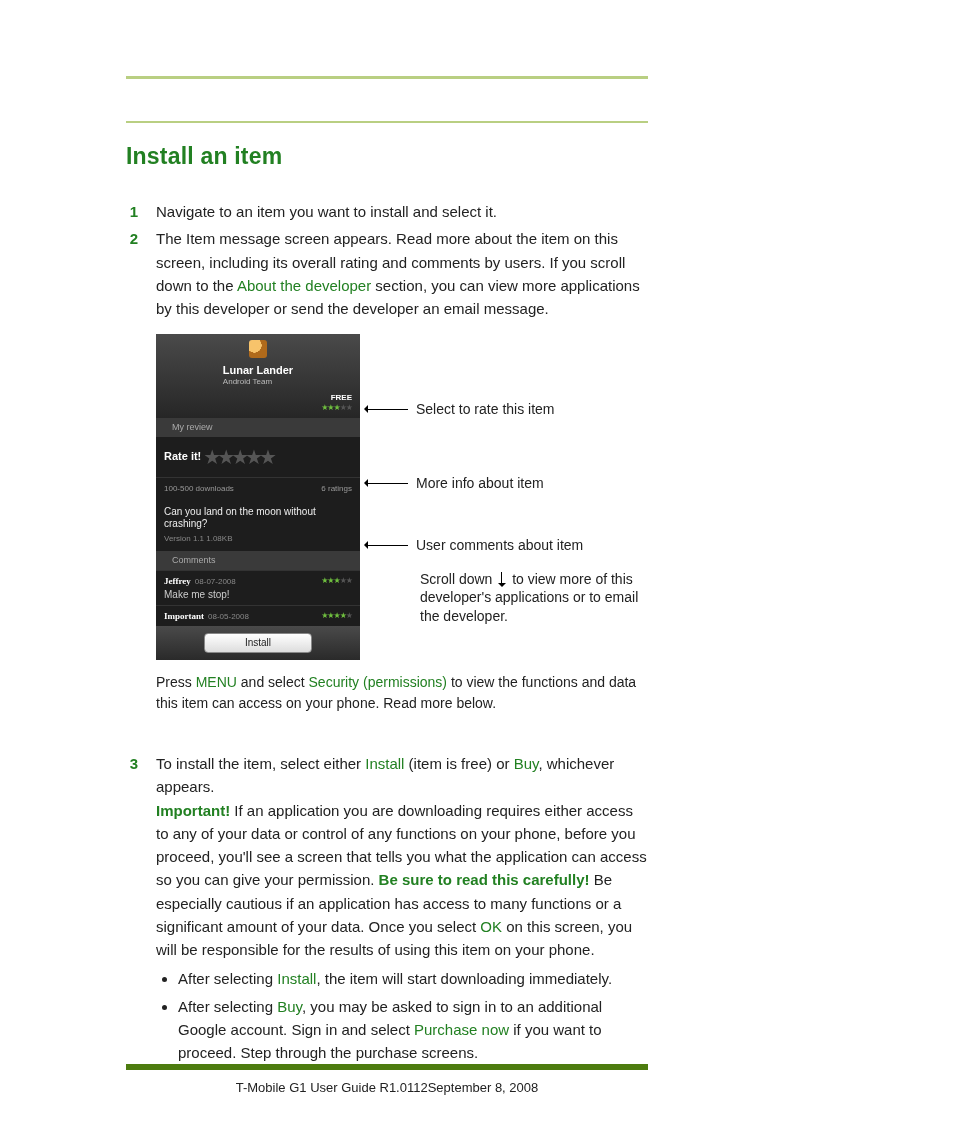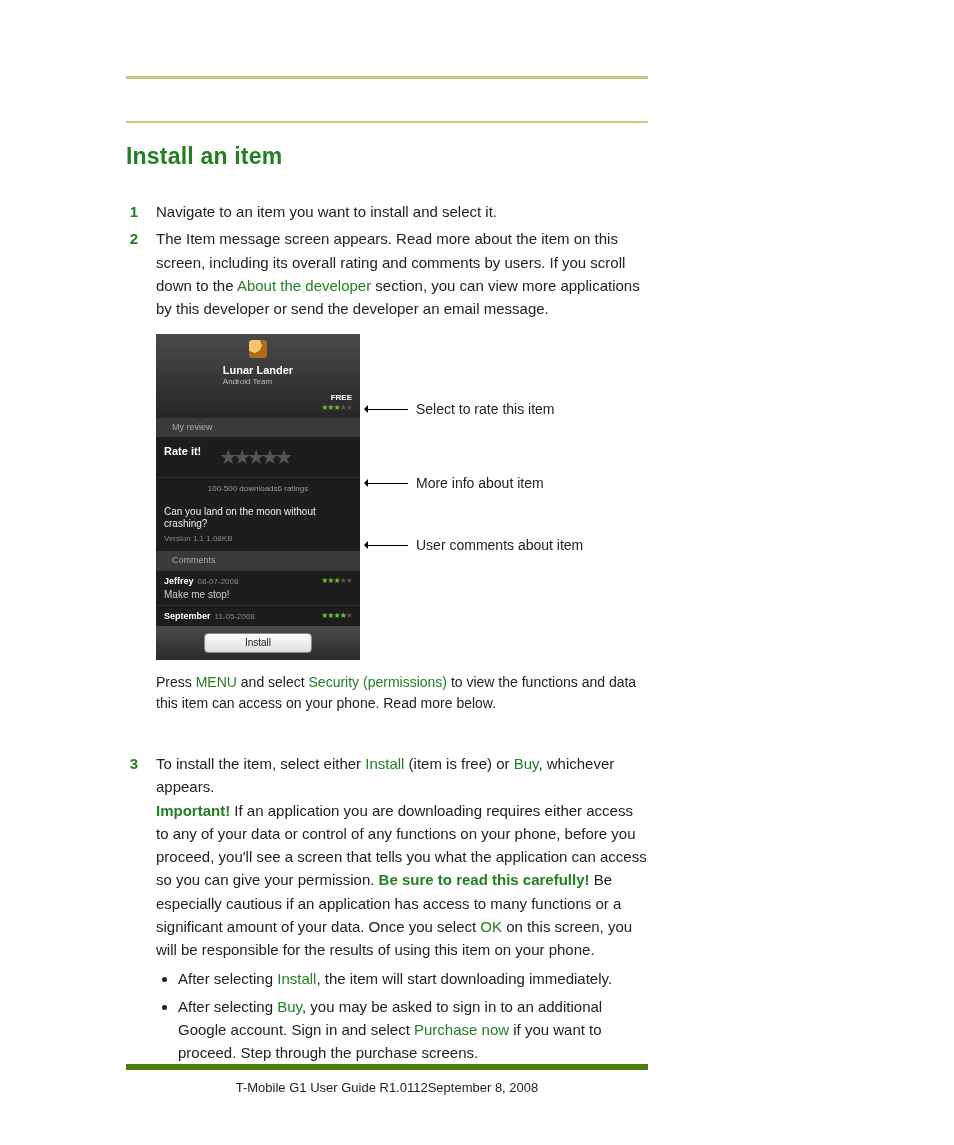--- a/index.html
+++ b/index.html
@@ -88,39 +88,39 @@
     margin-left: auto;
     color: #fff; font-size: 8px; font-weight: bold;
   }
   .stars-small {
     color: #6fbf3f; font-size: 8px; letter-spacing: -1px;
   }
   .phone-sec-label {
     background: #3a3a3a; color: #aaa; padding: 4px 16px; font-size: 9px;
   }
   .rate-row {
-    background: #1d1d1d; padding: 8px; display: flex; align-items: flex-start; gap: 18px;
+    background: #1d1d1d; padding: 8px; display: flex; align-items: center; gap: 2px;
   }
   .rate-label { font-weight: bold; color: #fff; font-size: 11px; }
   .big-stars { color: #555; font-size: 20px; letter-spacing: -4px; }
   .info-row {
     background: #1d1d1d; padding: 6px 8px;
-    display:flex; justify-content: center; color:#999; font-size:8px;
+    display:flex; justify-content: space-between; color:#999; font-size:8px;
     border-top:1px solid #333;
   }
   .desc-row {
     background: #1d1d1d; padding: 6px 8px 8px 8px;
   }
   .desc-main { color:#eee; font-size:10px; }
   .desc-meta { color:#888; font-size:8px; margin-top:4px;}
   .comment-row {
     background:#1d1d1d; padding:4px 8px; border-top:1px solid #333;
   }
   .c-top { display:flex; justify-content:space-between; align-items:center;}
-  .c-name { color:#fff; font-weight:bold; font-size:9px;}
+  .c-name { color:#fff; font-weight:bold; font-size:9px;font-family:Liberation Serif, serif;}
   .c-date { color:#888; font-size:8px; margin-left:4px; font-weight:normal;}
   .c-text { color:#ccc; font-size:10px; margin-top:2px;}
   .install-bar {
     background: linear-gradient(#4a4a4a,#2a2a2a);
     padding:7px; text-align:center;
   }
   .install-btn {
     background: linear-gradient(#fff,#ddd);
     color:#222; border:1px solid #888; border-radius:4px;
     display:inline-block; padding:3px 40px; font-size:10px;
@@ -229,41 +229,46 @@
           <div class="phone-sec-label">Comments</div>
           <div class="comment-row">
             <div class="c-top">
               <span><span class="c-name">Jeffrey</span><span class="c-date">08-07-2008</span></span>
               <span class="stars-small">★★★<span style="color:#555">★★</span></span>
             </div>
             <div class="c-text">Make me stop!</div>
           </div>
           <div class="comment-row">
             <div class="c-top">
-              <span><span class="c-name">September</span><span class="c-date">11-05-2008</span></span>
+              <span><span class="c-name">Important</span><span class="c-date">08-05-2008</span></span>
               <span class="stars-small">★★★★<span style="color:#555">★</span></span>
             </div>
           </div>
           <div class="install-bar">
             <span class="install-btn">Install</span>
           </div>
         </div>
 
         <div class="callouts">
           <div class="callout" style="top:66px">
             <span class="arrow-left"></span>
             <span class="callout-text">Select to rate this item</span>
           </div>
           <div class="callout" style="top:140px">
             <span class="arrow-left"></span>
             <span class="callout-text">More info about item</span>
           </div>
           <div class="callout" style="top:202px">
             <span class="arrow-left"></span>
             <span class="callout-text">User comments about item</span>
+          </div>
+          <div class="callout" style="top:236px; align-items:flex-start">
+            <span class="callout-text" style="margin-left:6px">
+              <span>Scroll down </span><span class="arrow-down-inline"></span><span> to view more of this developer's applications or to email the developer.</span>
+            </span>
           </div>
         </div>
       </div>
 
       <div class="note-after">
         <span>Press </span><span class="green">MENU</span><span> and select </span><span class="green">Security (permissions)</span><span> to view the functions and data this item can access on your phone. Read more below.</span>
       </div>
     </div>
   </div>
 

